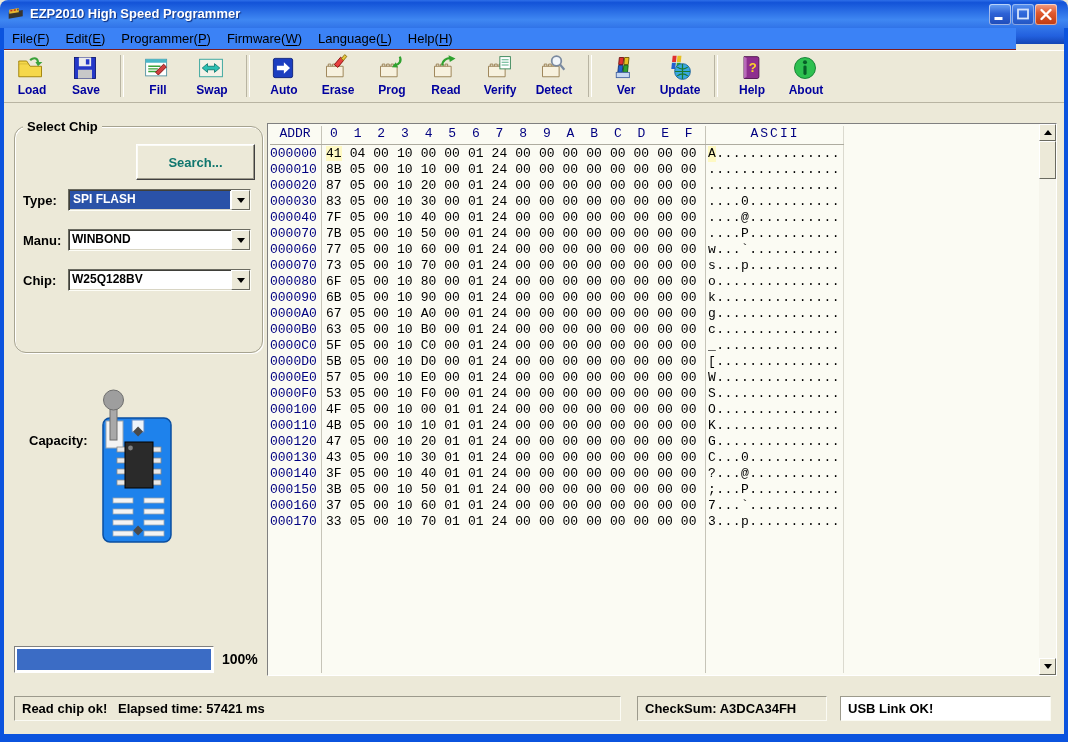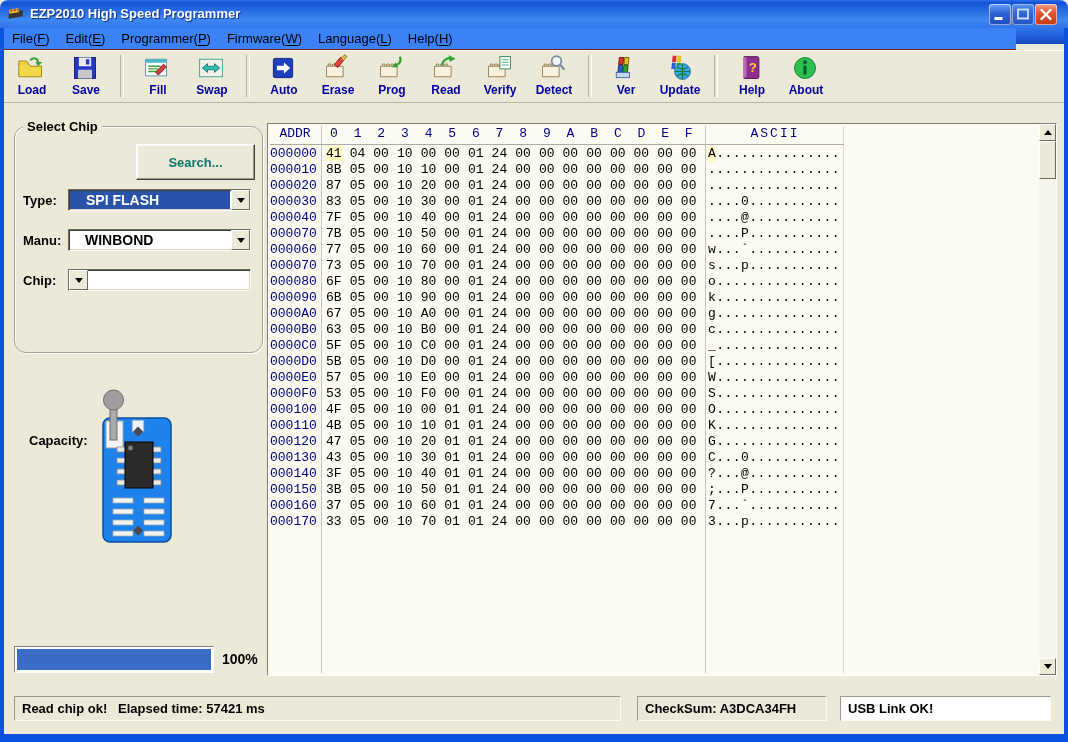--- a/index.html
+++ b/index.html
@@ -42,21 +42,21 @@
     font-size:13px;font-weight:bold;color:#000;}
   .btn3d{background:#ECE9D8;border:1px solid;border-color:#FFFFFF #404040 #404040 #FFFFFF;
     box-shadow:inset -1px -1px 0 #9B988A,inset 1px 1px 0 #FBFBF6;
     font-weight:bold;font-size:13px;color:#0f766e;display:flex;align-items:center;justify-content:center;}
   .search-btn{position:absolute;left:121px;top:17px;width:117px;height:34px;}
   .fieldrow{position:absolute;left:8px;display:flex;align-items:center;}
   .flabel{font-size:13px;font-weight:bold;width:45px;}
   .combo{width:183px;height:22px;border:1px solid;border-color:#6A6A60 #FDFDF6 #FDFDF6 #6A6A60;
     box-shadow:inset 1px 1px 0 #3F3F39,inset -1px -1px 0 #D8D5C4;
     background:#fff;display:flex;box-sizing:border-box;}
-  .combo-val{flex:1;font-size:14px;font-weight:bold;padding:2px 2px 0 16px;white-space:nowrap;overflow:hidden;}
+  .combo-val{flex:1;font-size:12px;font-weight:bold;padding:2px 2px 0 3px;white-space:nowrap;overflow:hidden;}
   .combo-val.hl{background:#2A52A8;color:#fff;margin:1px;padding-top:1px;}
   .combo-btn{width:17px;background:#ECE9D8;border:1px solid;border-color:#FFF #6A6A60 #6A6A60 #FFF;
     display:flex;align-items:center;justify-content:center;}
   .arrow-down{width:0;height:0;border:4px solid transparent;border-top:5px solid #000;margin-top:4px;}
   .cap-row{position:absolute;left:14px;top:306px;font-size:13px;font-weight:bold;}
   .cap-val{position:absolute;left:105px;top:306px;font-size:13px;font-weight:bold;}
   .chipimg{position:absolute;left:60px;top:388px;width:150px;height:160px;}
   
   .progress{position:absolute;left:14px;top:646px;width:200px;height:27px;background:#fff;
     border:1px solid;border-color:#808080 #FFF #FFF #808080;box-sizing:border-box;padding:2px;}
@@ -299,20 +299,21 @@
         <span class="combo-val">WINBOND</span>
         <span class="combo-btn">
             <span class="arrow-down"></span>
           </span>
       </div>
     </div>
 
     <div class="fieldrow" style="top:142px">
       <span class="flabel">Chip:</span>
       <div class="combo">
+        <span class="combo-val">W25Q128BV</span>
         <span class="combo-btn">
             <span class="arrow-down"></span>
           </span>
       </div>
     </div>
 
     <span class="cap-row">Capacity:</span>
     <span class="cap-val">16MB</span>
   </div>
 

